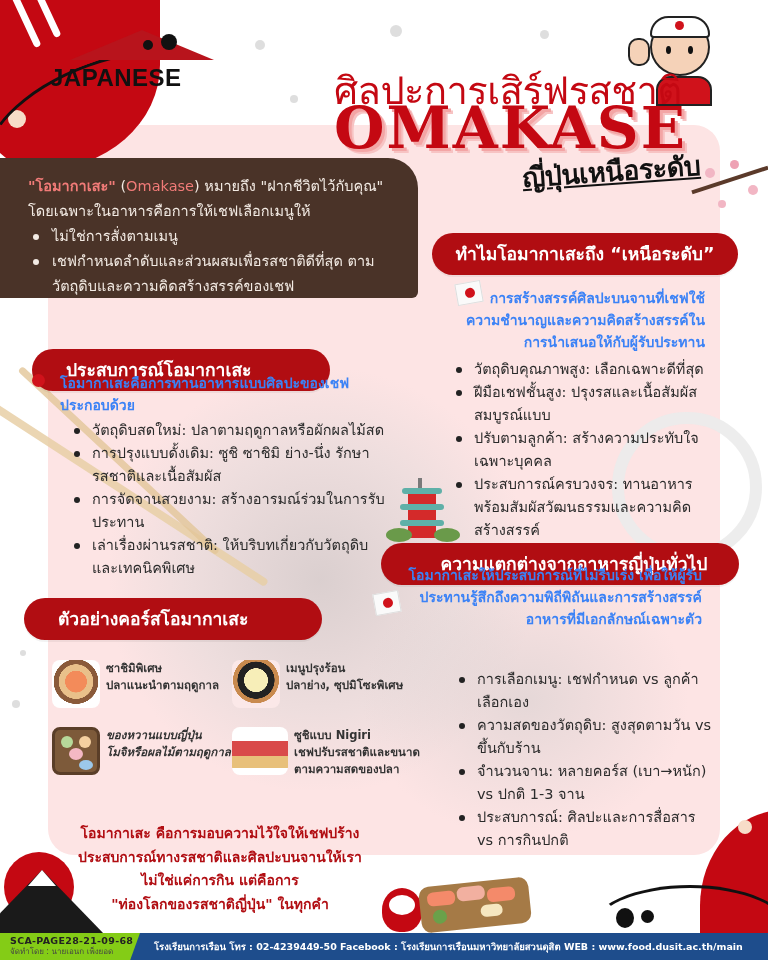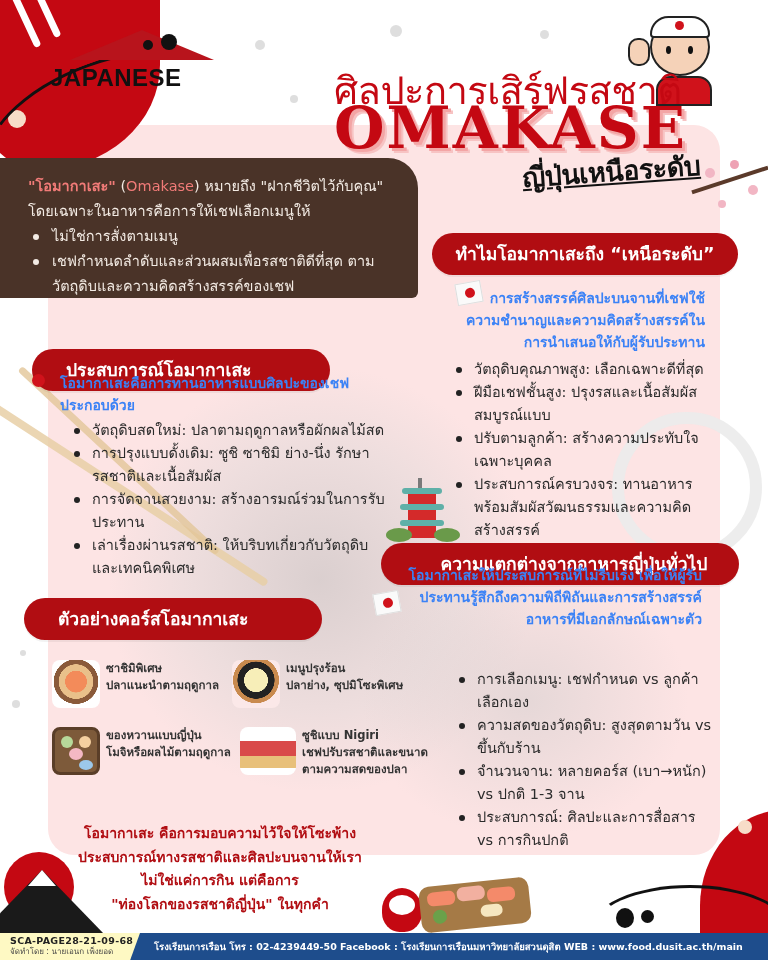--- a/index.html
+++ b/index.html
@@ -114,21 +114,21 @@
     position: absolute; left: 40px; top: 822px; width: 360px; text-align: center;
     color: #b10d12; font-weight: 700; font-size: 14px; line-height: 23.5px;
   }
 
   
   .footer {
     position: absolute; left: 0; top: 933px; width: 768px; height: 27px; background: #1e4d8c;
     display: flex; align-items: center;
   }
   .footer-code {
-    position: relative; height: 27px; width: 140px; background: #fef9c3; padding: 2px 0 0 10px;
+    position: relative; height: 27px; width: 140px; background: #84cc16; padding: 2px 0 0 10px;
     clip-path: polygon(0 0, 100% 0, 93% 100%, 0 100%);
   }
   .footer-code .c1 { font-size: 9.5px; font-weight: 700; color: #222; line-height: 11px; letter-spacing: .3px; }
   .footer-code .c2 { font-size: 8px; color: #444; line-height: 11px; }
   .footer-info { color: #fff; font-size: 9.5px; font-weight: 700; margin-left: 14px; white-space: nowrap; }
 </style>
 </head>
 <body>
 
 <div class="pink-panel"></div>
@@ -248,42 +248,42 @@
     <div>ปลาแนะนำตามฤดูกาล</div>
   </div>
 </div>
 <div class="course" style="left:232px;top:660px;width:190px;">
   <div class="course-img" style="background:radial-gradient(circle at 50% 42%, #f7eeb8 0 32%, #222 33% 50%, #c98a4e 51% 62%, #fbe8e8 63%);"></div>
   <div class="course-text">
     <div>เมนูปรุงร้อน</div>
     <div>ปลาย่าง, ซุปมิโซะพิเศษ</div>
   </div>
 </div>
-<div class="course" style="left:52px;top:727px;width:180px;">
+<div class="course" style="left:52px;top:727px;width:180px;font-style:italic;">
   <div class="course-img" style="background:#7d5a3a;border:3px solid #5a3e28;">
     <div class="abs" style="left:6px;top:6px;width:12px;height:12px;border-radius:50%;background:#b7d99a;"></div>
     <div class="abs" style="left:24px;top:6px;width:12px;height:12px;border-radius:50%;background:#f5d0a0;"></div>
     <div class="abs" style="left:14px;top:18px;width:14px;height:12px;border-radius:50%;background:#f4b8c4;"></div>
     <div class="abs" style="left:24px;top:30px;width:14px;height:10px;border-radius:50%;background:#9cc8ea;"></div>
   </div>
   <div class="course-text">
     <div>ของหวานแบบญี่ปุ่น</div>
     <div>โมจิหรือผลไม้ตามฤดูกาล</div>
   </div>
 </div>
-<div class="course" style="left:240px;top:727px;width:200px;">
+<div class="course" style="left:232px;top:727px;width:200px;">
   <div class="course-img" style="width:56px;background:linear-gradient(#fff 0 30%, #d94a4a 30% 60%, #e8c07a 60% 85%, #fff 85%);"></div>
   <div class="course-text">
     <div>ซูชิแบบ Nigiri</div>
     <div style="width:145px;">เชฟปรับรสชาติและขนาดตามความสดของปลา</div>
   </div>
 </div>
 
 <div class="closing">
-  <div>โอมากาเสะ คือการมอบความไว้ใจให้โซะพ้าง</div>
+  <div>โอมากาเสะ คือการมอบความไว้ใจให้เชฟปร้าง</div>
   <div>ประสบการณ์ทางรสชาติและศิลปะบนจานให้เรา</div>
   <div>ไม่ใช่แค่การกิน แต่คือการ</div>
   <div>"ท่องโลกของรสชาติญี่ปุ่น" ในทุกคำ</div>
 </div>
 
 <div class="abs" style="left:4px;top:852px;width:70px;height:70px;border-radius:50%;background:#c40812;"></div>
 <div class="abs" style="left:-20px;top:870px;width:0;height:0;border-left:62px solid transparent;border-right:62px solid transparent;border-bottom:64px solid #1a1a1a;"></div>
 <div class="abs" style="left:28px;top:870px;width:0;height:0;border-left:14px solid transparent;border-right:14px solid transparent;border-bottom:16px solid #fff;"></div>
 
 <div class="abs" style="left:382px;top:888px;width:40px;height:44px;border-radius:50% 50% 44% 44%;background:#c40812;">

